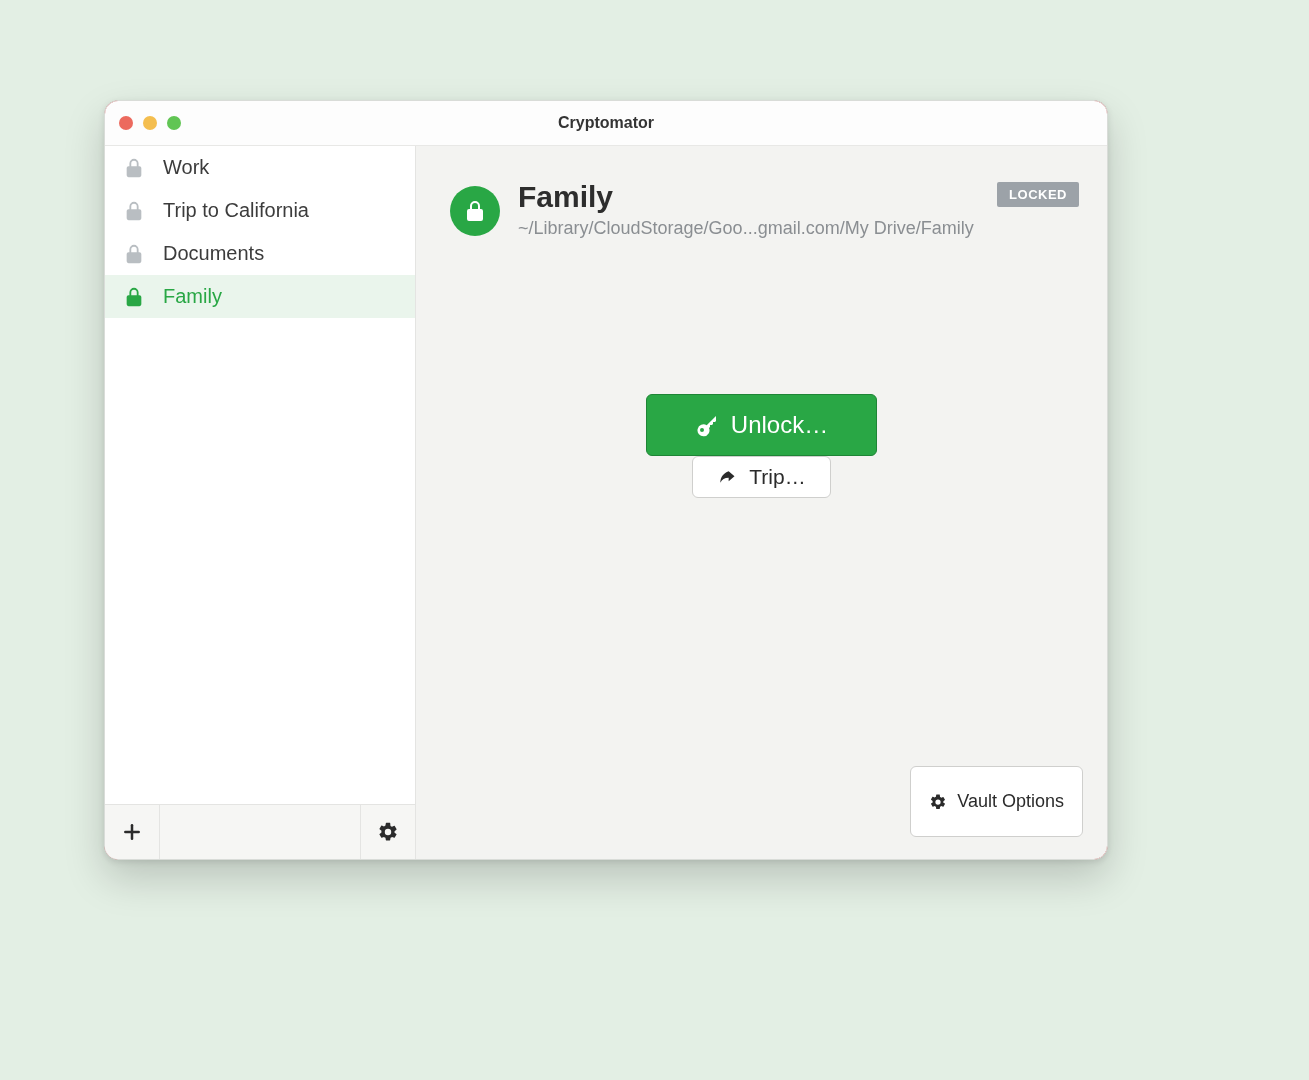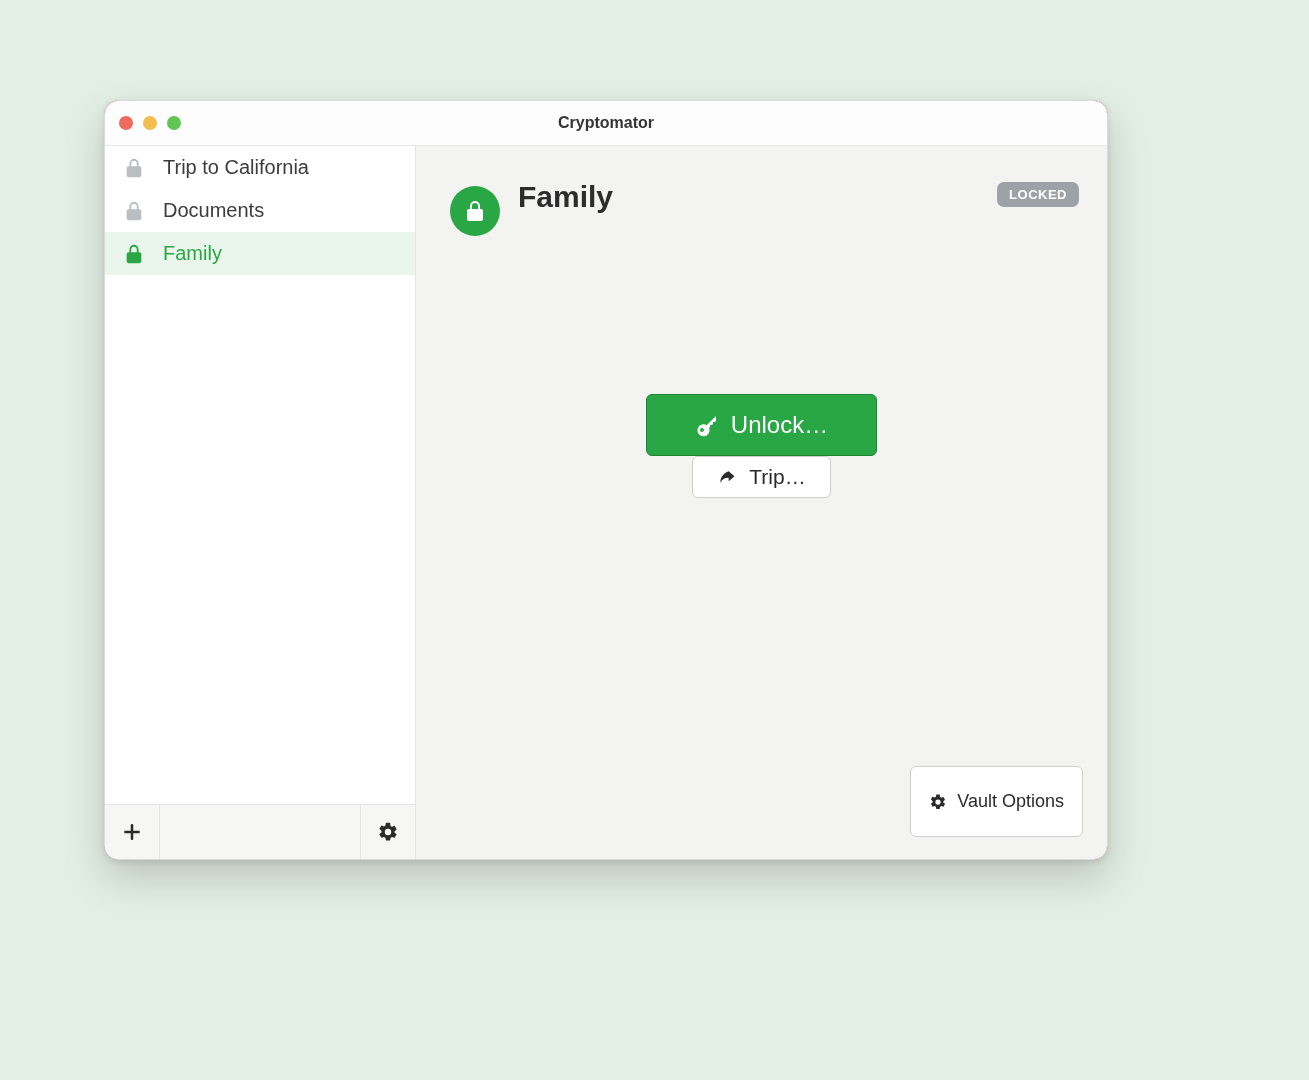--- a/index.html
+++ b/index.html
@@ -124,21 +124,21 @@
   .vault-head-text { flex: 1; min-width: 0; }
   .vault-title { font-size: 30px; font-weight: 600; color: #2d2d2d; margin: 0 0 4px 0; }
   .vault-path { font-size: 18px; color: var(--text-muted); white-space: nowrap; overflow: hidden; text-overflow: ellipsis; }
   .status-badge {
     background: var(--badge-bg);
     color: #fff;
     font-size: 13px;
     font-weight: 700;
     letter-spacing: .5px;
     padding: 5px 12px;
-    border-radius: 7px;
+    border-radius: 2px;
     align-self: flex-start;
     margin-top: 2px;
   }
   .center-actions {
     position: absolute;
     left: 0; right: 0; top: 248px;
     display: flex;
     flex-direction: column;
     align-items: center;
   }
@@ -191,20 +191,28 @@
   <div class="body">
 
     <div class="sidebar">
       <div class="vault-list" id="vault-list">
           <div class="vault-item">
             <span class="lock-icon">
               <svg width="22" height="22" viewBox="0 0 24 24" fill="currentColor">
                 <path d="M17 10V7a5 5 0 0 0-10 0v3H6a2 2 0 0 0-2 2v8a2 2 0 0 0 2 2h12a2 2 0 0 0 2-2v-8a2 2 0 0 0-2-2Zm-8-3a3 3 0 0 1 6 0v3H9Z"></path>
               </svg>
             </span>
+            <span>Work</span>
+          </div>
+          <div class="vault-item">
+            <span class="lock-icon">
+              <svg width="22" height="22" viewBox="0 0 24 24" fill="currentColor">
+                <path d="M17 10V7a5 5 0 0 0-10 0v3H6a2 2 0 0 0-2 2v8a2 2 0 0 0 2 2h12a2 2 0 0 0 2-2v-8a2 2 0 0 0-2-2Zm-8-3a3 3 0 0 1 6 0v3H9Z"></path>
+              </svg>
+            </span>
             <span>Trip to California</span>
           </div>
           <div class="vault-item">
             <span class="lock-icon">
               <svg width="22" height="22" viewBox="0 0 24 24" fill="currentColor">
                 <path d="M17 10V7a5 5 0 0 0-10 0v3H6a2 2 0 0 0-2 2v8a2 2 0 0 0 2 2h12a2 2 0 0 0 2-2v-8a2 2 0 0 0-2-2Zm-8-3a3 3 0 0 1 6 0v3H9Z"></path>
               </svg>
             </span>
             <span>Documents</span>
           </div>
@@ -241,20 +249,21 @@
       <div class="main-header">
         <div class="vault-badge">
           <span>
             <svg width="24" height="24" viewBox="0 0 24 24" fill="currentColor">
                 <path d="M17 10V7a5 5 0 0 0-10 0v3H6a2 2 0 0 0-2 2v8a2 2 0 0 0 2 2h12a2 2 0 0 0 2-2v-8a2 2 0 0 0-2-2Zm-8-3a3 3 0 0 1 6 0v3H9Z"></path>
               </svg>
           </span>
         </div>
         <div class="vault-head-text">
           <div class="vault-title">Family</div>
+          <div class="vault-path">~/Library/CloudStorage/Goo...gmail.com/My Drive/Family</div>
         </div>
         <div class="status-badge">LOCKED</div>
       </div>
 
       <div class="center-actions">
         <button class="btn primary">
           <span>
             <svg width="24" height="24" viewBox="0 0 24 24" fill="currentColor">
                 <path d="M21 3l-9.3 9.3A6 6 0 1 0 14 15l1-1v-2h2l1-1V9h2l1-1V3zM7 19a2 2 0 1 1 2-2 2 2 0 0 1-2 2z"></path>
               </svg>

